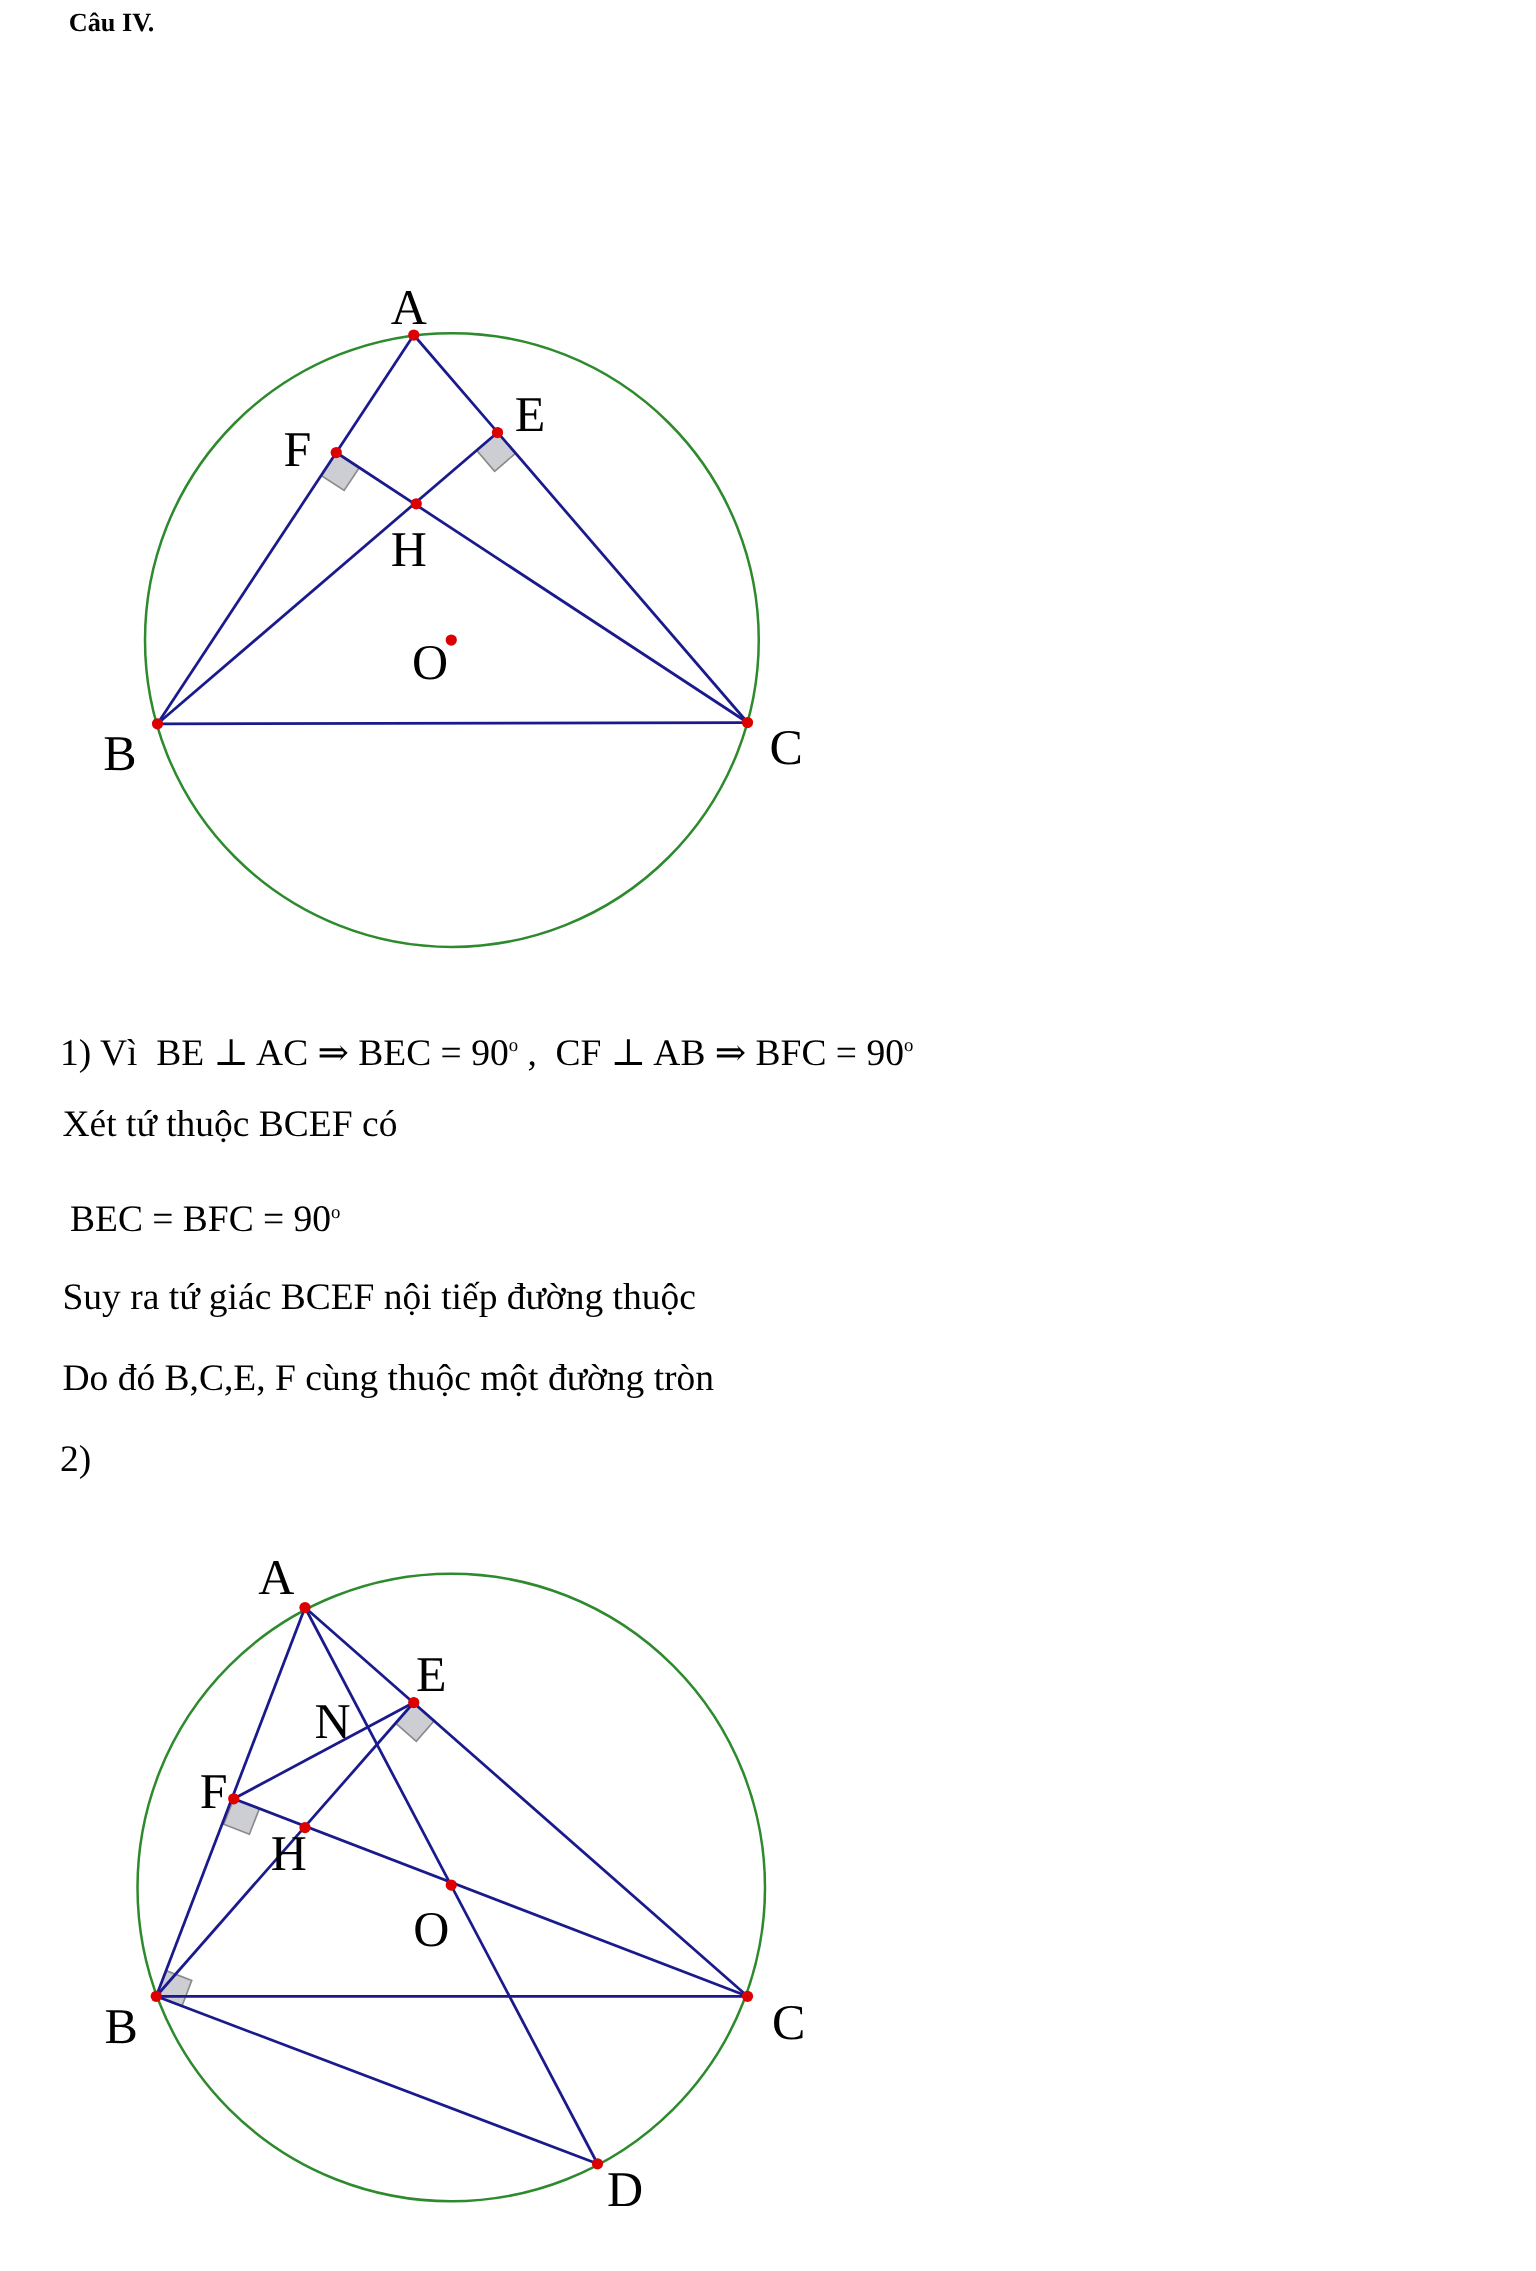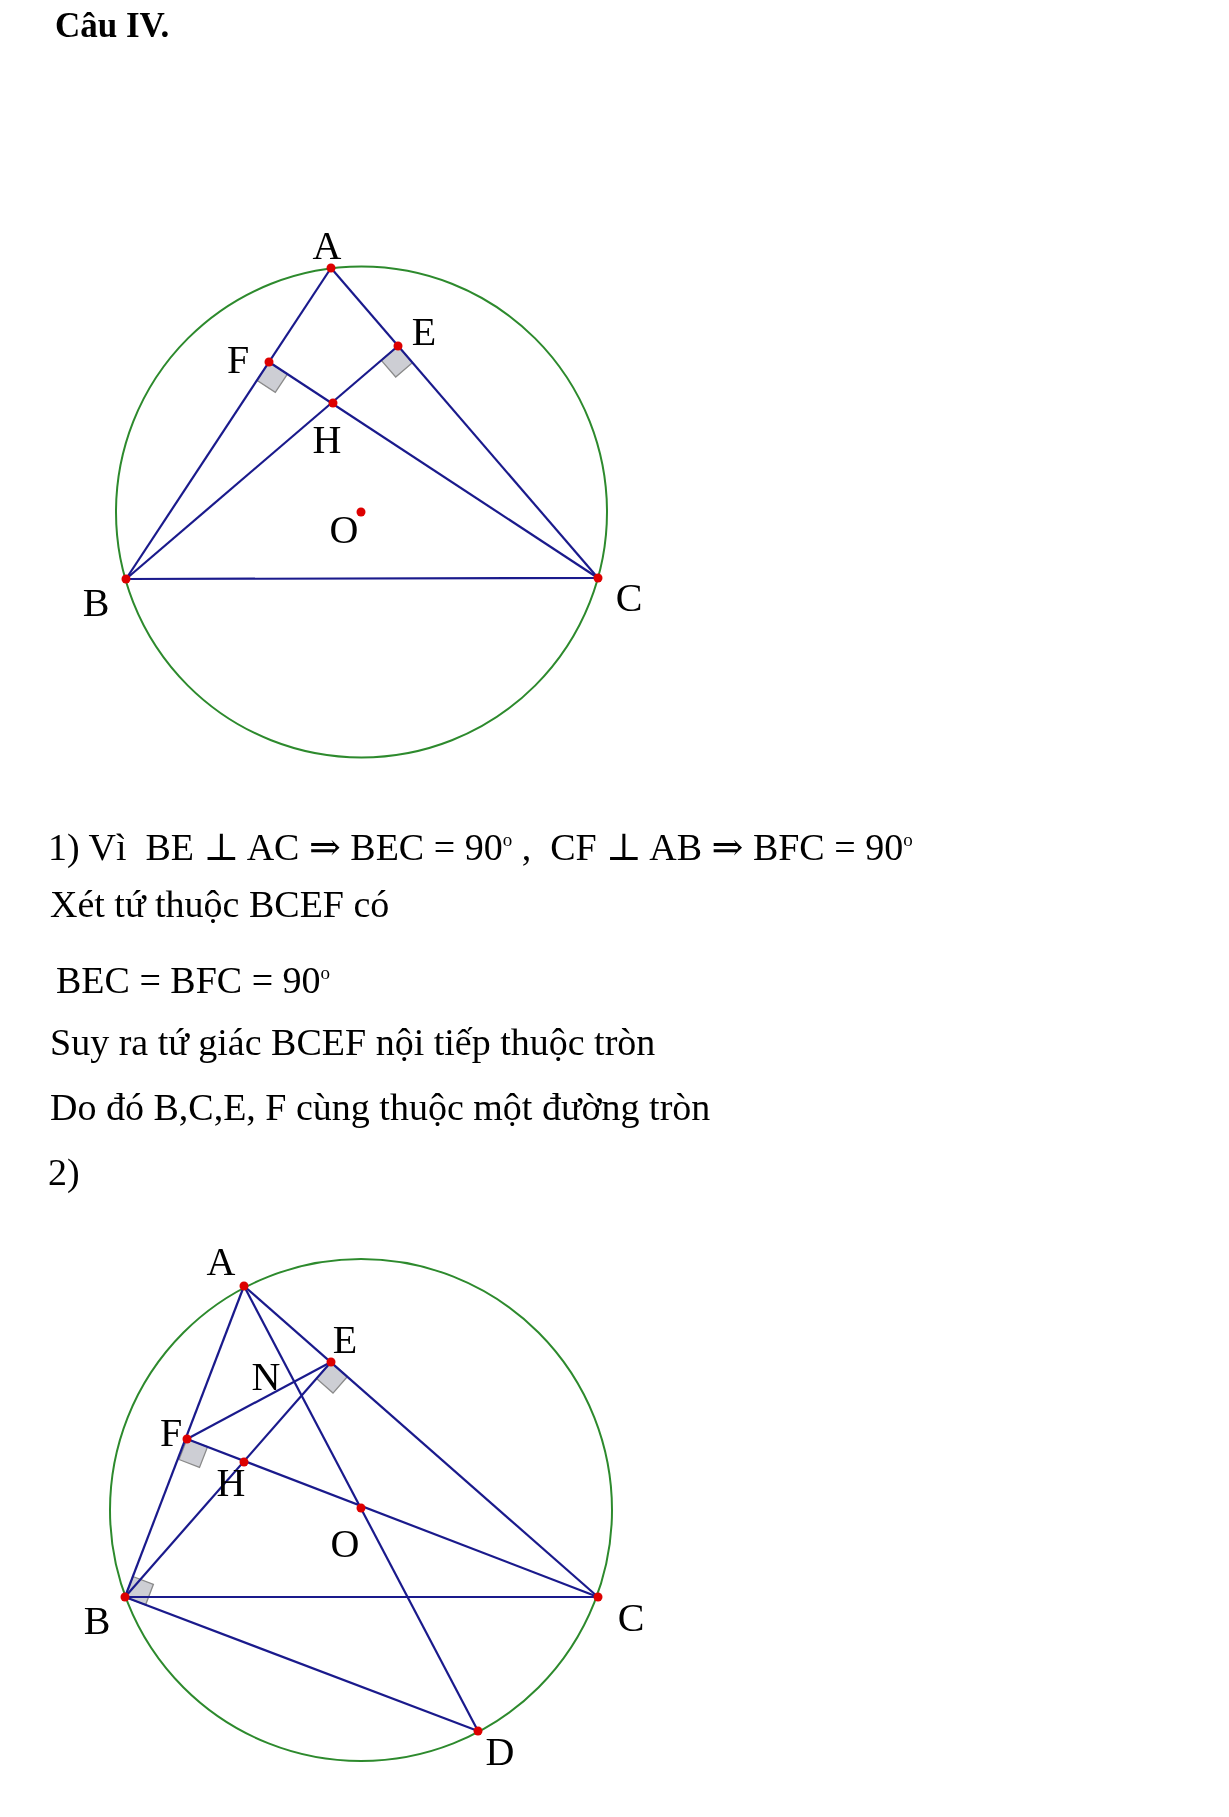--- a/index.html
+++ b/index.html
@@ -6,31 +6,31 @@
   body{
     width:1229px;height:1817px;
     background:#ffffff;
     position:relative;
     overflow:hidden;
     font-family:"Liberation Serif","DejaVu Serif",serif;
     color:#000;
   }
   .page-title{
     position:absolute;left:55px;top:6px;
-    font-size:35px;font-weight:bold;margin:0;
+    font-size:21px;font-weight:bold;margin:0;
     font-family:"Liberation Serif","DejaVu Serif",serif;
   }
   #figures{position:absolute;left:0;top:0;}
   #figures text{
     font-family:"Liberation Serif","DejaVu Serif",serif;
     font-size:40px;fill:#000;
   }
   .sol-line{
     position:absolute;
-    font-size:38px;
+    font-size:30px;
     white-space:pre;
     line-height:1.2;
   }
   .sol-line sup{
     font-size:0.5em;
     vertical-align:super;
     line-height:0;
   }
 </style>
 </head>
@@ -94,17 +94,17 @@
         <text x="231" y="1496" text-anchor="middle">H</text>
         <text x="266" y="1390" text-anchor="middle">N</text>
         <text x="345" y="1557" text-anchor="middle">O</text>
       </g>
     </svg>
 
   <div id="solution">
       <div class="sol-line" style="left: 48px; top: 825px;">1) Vì  BE ⊥ AC ⇒ BEC = 90<sup>o</sup> ,  CF ⊥ AB ⇒ BFC = 90<sup>o</sup></div>
       <div class="sol-line" style="left: 50px; top: 882px;">Xét tứ thuộc BCEF có</div>
       <div class="sol-line" style="left: 56px; top: 958px;">BEC = BFC = 90<sup>o</sup></div>
-      <div class="sol-line" style="left: 50px; top: 1020px;">Suy ra tứ giác BCEF nội tiếp thuộc tròn</div>
+      <div class="sol-line" style="left: 50px; top: 1020px;">Suy ra tứ giác BCEF nội tiếp đường thuộc</div>
       <div class="sol-line" style="left: 50px; top: 1085px; text-align: center;">Do đó B,C,E, F cùng thuộc một đường tròn</div>
       <div class="sol-line" style="left: 48px; top: 1150px;">2)</div>
     </div>
 </div>
 
 </body></html>

